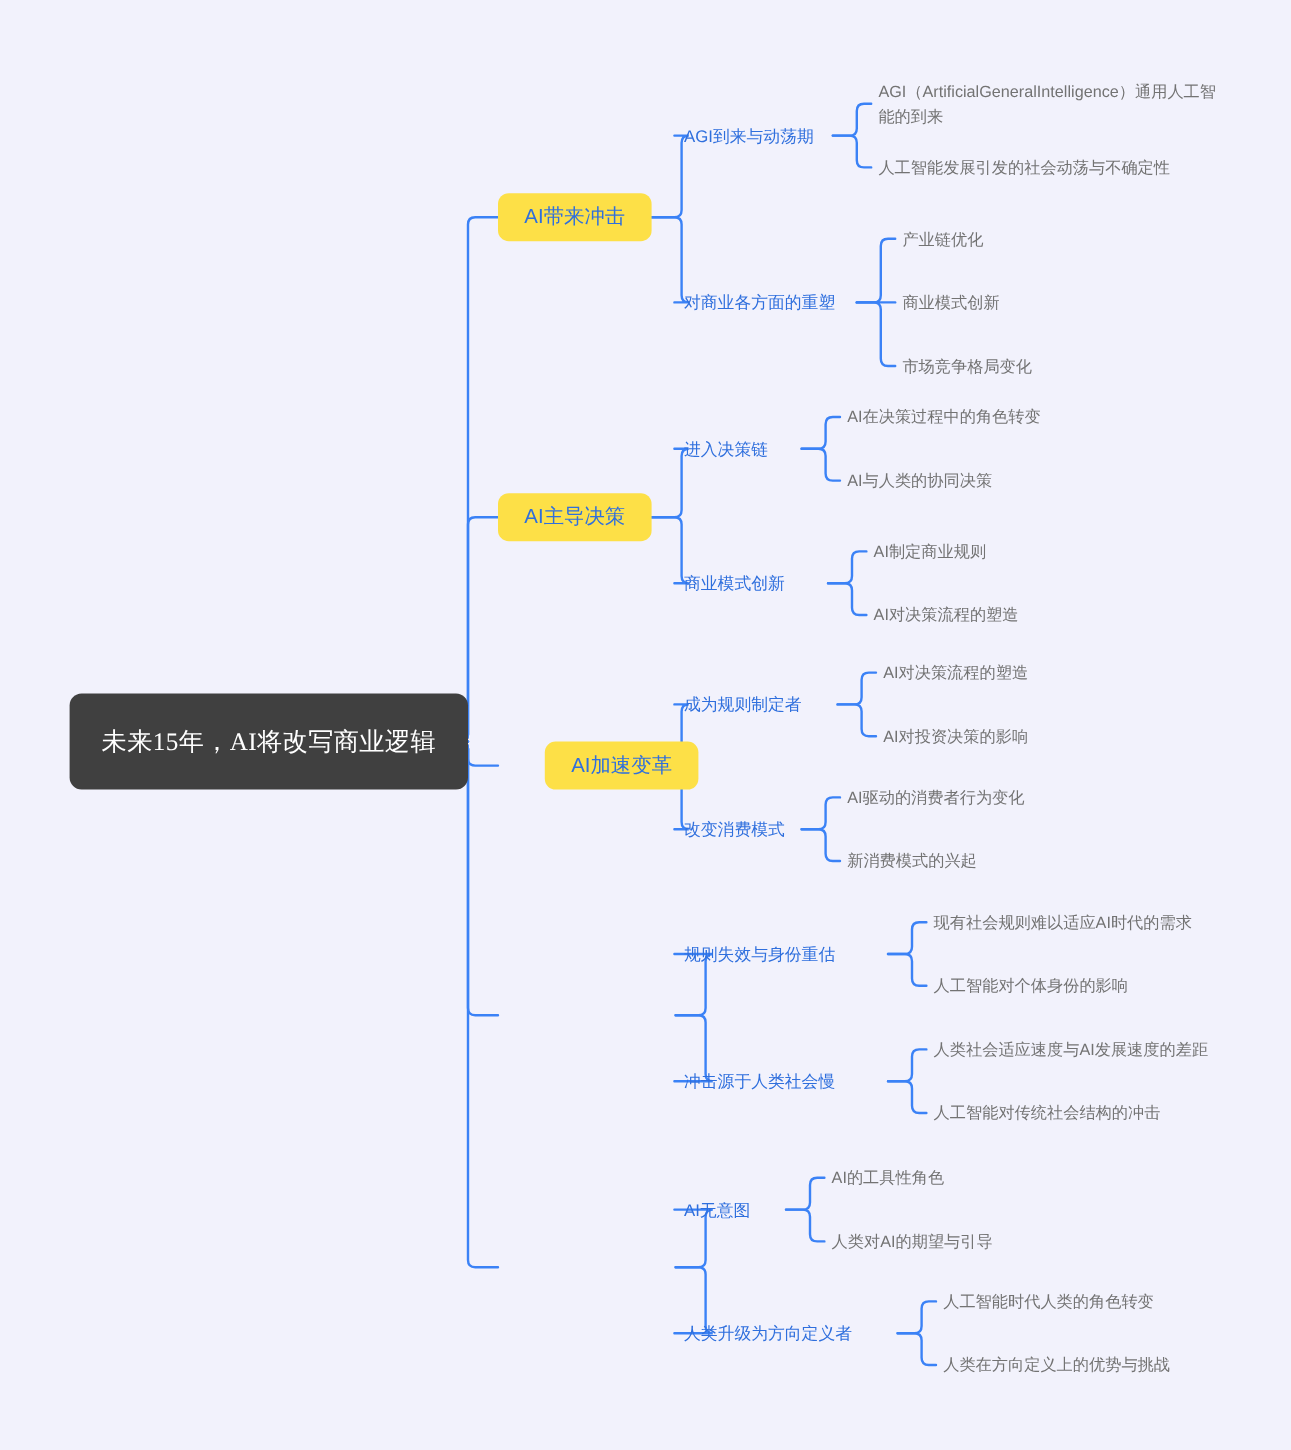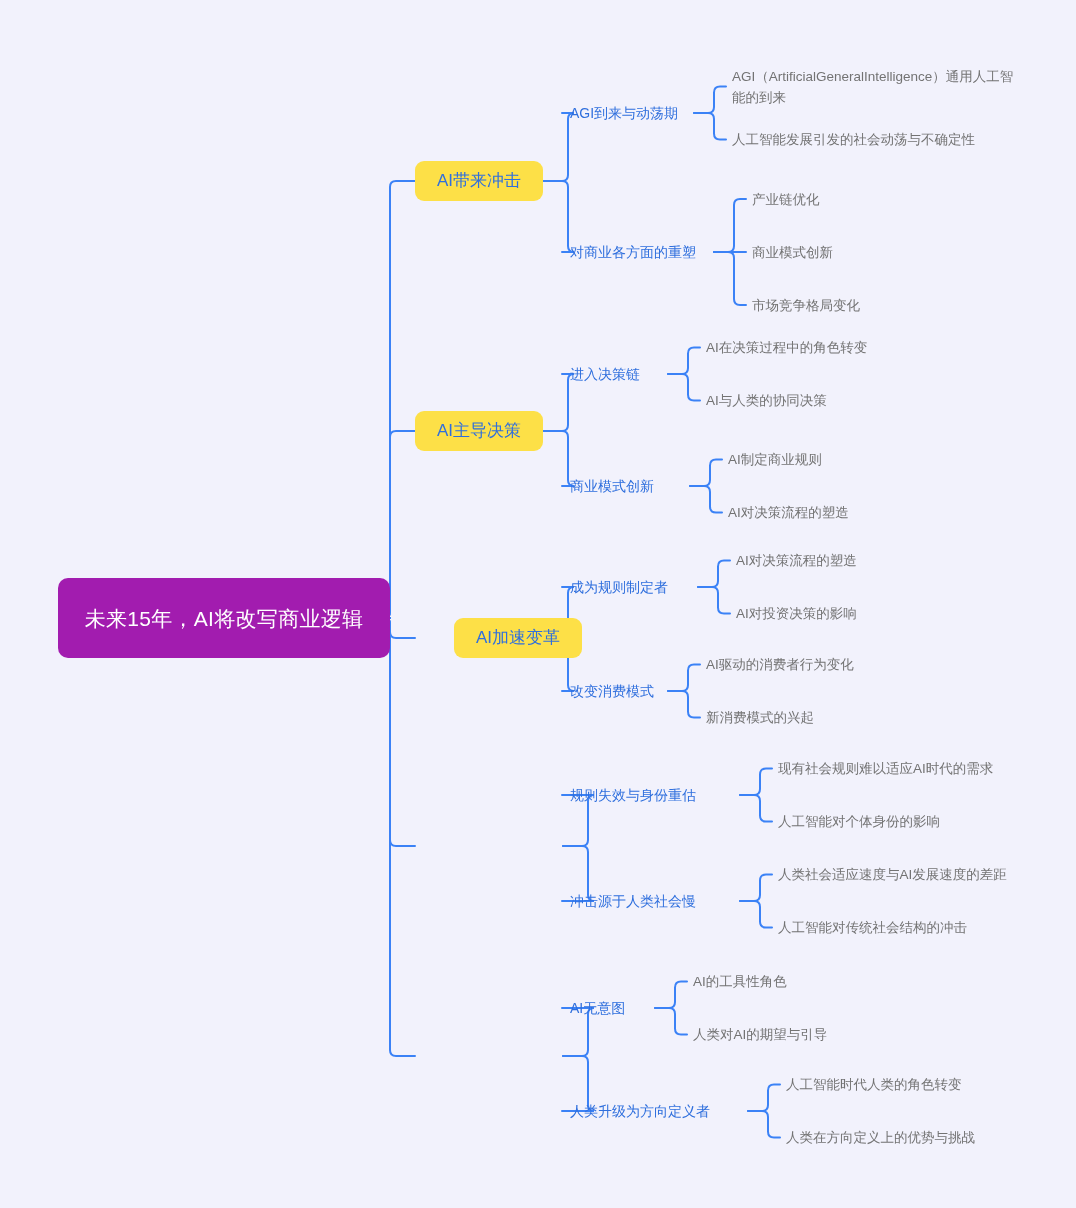--- a/index.html
+++ b/index.html
@@ -9,29 +9,30 @@
     font-family:"Liberation Sans","DejaVu Sans",sans-serif;
     position:relative;overflow:hidden;
   }
   #canvas{position:absolute;inset:0;width:1076px;height:1208px;}
   #links{position:absolute;left:0;top:0;width:1076px;height:1208px;pointer-events:none;}
 
   .node{position:absolute;box-sizing:border-box;}
 
   
   .root{
-    background:#a21caf;
+    background:#404040;
     color:#ffffff;
     border-radius:10px;
     font-size:21px;
     line-height:31px;
     text-align:center;
     display:flex;align-items:center;justify-content:center;
     padding:6px 14px;
     letter-spacing:.3px;
+    font-family:Liberation Serif, serif;
   }
   
   .l2{
     background:#fde047;
     color:#2f6fdd;
     border-radius:9px;
     font-size:17px;
     line-height:22px;
     display:flex;align-items:center;justify-content:center;
     white-space:nowrap;

